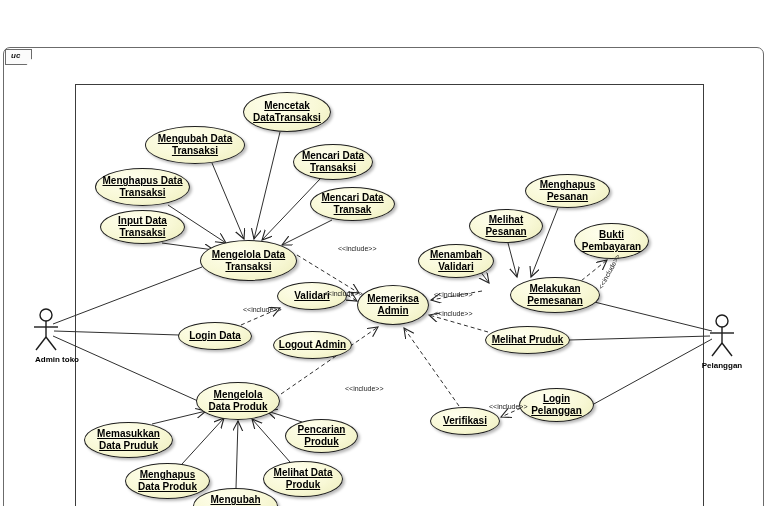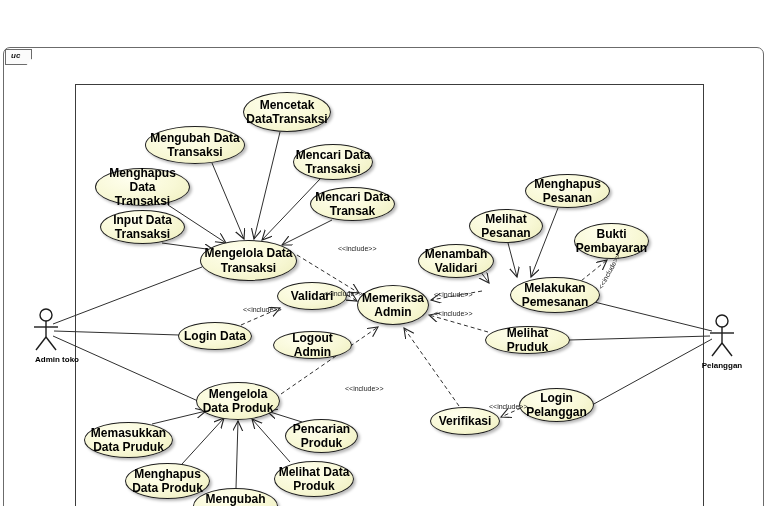--- a/index.html
+++ b/index.html
@@ -7,21 +7,21 @@
   #outer-frame{position:absolute;left:3px;top:3px;right:3px;bottom:3px;border:1px solid #6b6b6b;border-radius:7px;background:#fff;}
   #uc-tab{position:absolute;left:5px;top:5px;width:27px;height:16px;background:#fbfbfb;border:1px solid #6b6b6b;
           clip-path:polygon(0 0,100% 0,100% 60%,80% 100%,0 100%);
           font-size:8px;font-weight:bold;font-style:italic;color:#111;padding:1px 0 0 5px;box-sizing:border-box;}
   #boundary{position:absolute;left:75px;top:40px;width:627px;height:447px;border:1px solid #3c3c3c;background:#fff;}
   #connectors{position:absolute;left:0;top:0;width:767px;height:506px;pointer-events:none;}
   .uc{position:absolute;border:1px solid #1f1f1f;border-radius:50%;
       background:radial-gradient(ellipse at 38% 28%, #ffffee 0%, #f8f8d6 55%, #ececba 100%);
       box-shadow:2px 2px 3px rgba(0,0,0,0.28);
       display:flex;align-items:center;justify-content:center;text-align:center;box-sizing:border-box;}
-  .uc span{font-size:12px;font-weight:bold;line-height:1.18;color:#000;white-space:pre-line;pointer-events:none;}
+  .uc span{font-size:10px;font-weight:bold;line-height:1.18;color:#000;white-space:pre-line;pointer-events:none;text-decoration:underline;}
   .inc{position:absolute;font-size:7px;color:#1a1a1a;white-space:nowrap;}
   .actor-label{position:absolute;width:56px;text-align:center;font-size:8px;font-weight:bold;color:#000;}
 </style>
 </head>
 <body>
 
 <div id="canvas">
   <div id="outer-frame"></div>
   <div id="uc-tab">uc</div>
   <div id="boundary"></div>
@@ -137,21 +137,21 @@
 Data Pruduk</span>
     </div>
   <div class="uc" style="left:285px;top:375px;width:73px;height:34px">
       <span>Pencarian
 Produk</span>
     </div>
   <div class="uc" style="left:125px;top:419px;width:85px;height:36px">
       <span>Menghapus
 Data Produk</span>
     </div>
-  <div class="uc" style="left:274px;top:417px;width:80px;height:36px">
+  <div class="uc" style="left:263px;top:417px;width:80px;height:36px">
       <span>Melihat Data
 Produk</span>
     </div>
   <div class="uc" style="left:193px;top:444px;width:85px;height:36px">
       <span>Mengubah
 Data Produk</span>
     </div>
   <div class="uc" style="left:525px;top:130px;width:85px;height:34px">
       <span>Menghapus
 Pesanan</span>

